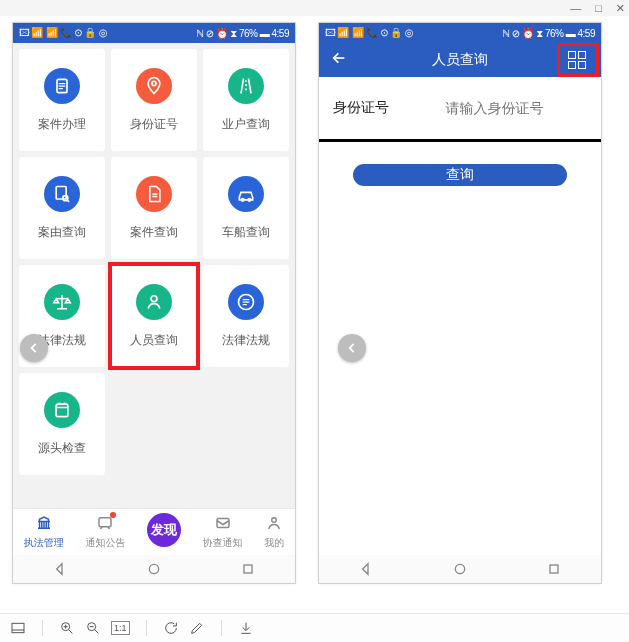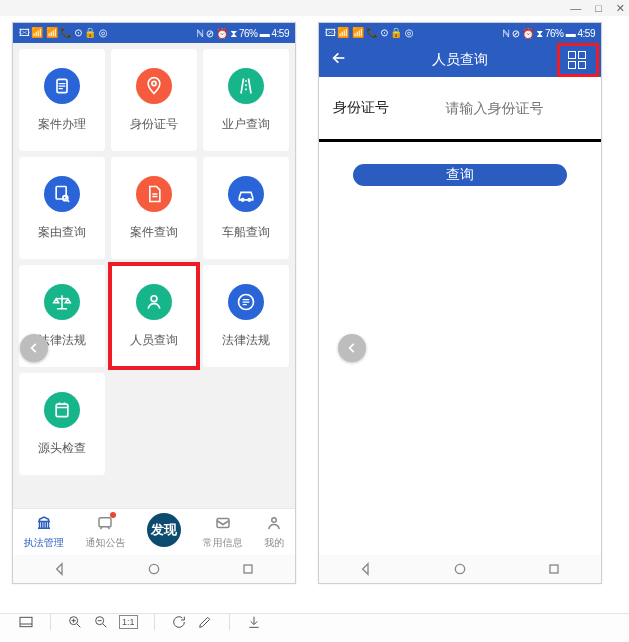--- a/index.html
+++ b/index.html
@@ -154,21 +154,21 @@
     align-items: center;
     justify-content: space-around;
     font-size: 10px;
     color: #8a8a8a;
   }
   .nav-item { display:flex;flex-direction:column;align-items:center;gap:4px; }
   .nav-item.active { color:#2b5dc1; }
   .nav-item .ni { width:18px;height:18px; }
   .nav-center {
     width: 34px; height: 34px; border-radius: 50%;
-    background: #0c4a6e; color:#fff;
+    background: #6d28d9; color:#fff;
     display:flex;align-items:center;justify-content:center;
     font-size:13px; font-weight:600;
     margin-top:-4px;
   }
   .android-nav {
     height: 28px;
     background: #fafafa;
     display:flex;align-items:center;justify-content:space-around;
     color:#888;
   }
@@ -204,23 +204,23 @@
     display:flex;align-items:center;justify-content:center;
     font-size:14px;
   }
   .bottom-toolbar {
     position: absolute;
     bottom: 0; left: 0; right: 0;
     height: 28px;
     background: #fdfdfd;
     border-top: 1px solid #e5e5e5;
     display:flex;
-    align-items:flex-start;
+    align-items:center;
     gap: 16px;
-    padding-left:18px;
+    padding-left:10px;
     color:#555;
     font-size:13px;
   }
   .bottom-toolbar .tgrp { display:flex; gap:10px; align-items:center; }
   .tb-icon { width:16px;height:16px;display:flex;align-items:center;justify-content:center; }
   .tb-sep { width:1px; height:16px; background:#ddd; }
   .scale-box {
     border:1px solid #888; font-size:9px; padding:0 2px; height:12px;
     display:flex;align-items:center;justify-content:center;
   }
@@ -353,21 +353,21 @@
                 <path d="M8 17l-2 3M16 17l2 3"></path>
               </svg><div class="nav-red-dot"></div></div>
             <div>通知公告</div>
           </div>
           <div class="nav-center">发现</div>
           <div class="nav-item" style="position: relative;">
             <div class="ni" style="color: rgb(138, 138, 138); position: relative;"><svg viewBox="0 0 24 24" fill="none" stroke="currentColor" stroke-width="2">
                 <rect x="4" y="6" width="16" height="12" rx="2"></rect>
                 <path d="M4 9l8 5 8-5"></path>
               </svg></div>
-            <div>常用信息</div>
+            <div>协查通知</div>
           </div>
           <div class="nav-item" style="position: relative;">
             <div class="ni" style="color: rgb(138, 138, 138); position: relative;"><svg viewBox="0 0 24 24" fill="none" stroke="currentColor" stroke-width="2">
                 <circle cx="12" cy="8" r="3"></circle>
                 <path d="M5 20c1-4 4-6 7-6s6 2 7 6"></path>
               </svg></div>
             <div>我的</div>
           </div>
         </div>
       <div class="android-nav">

